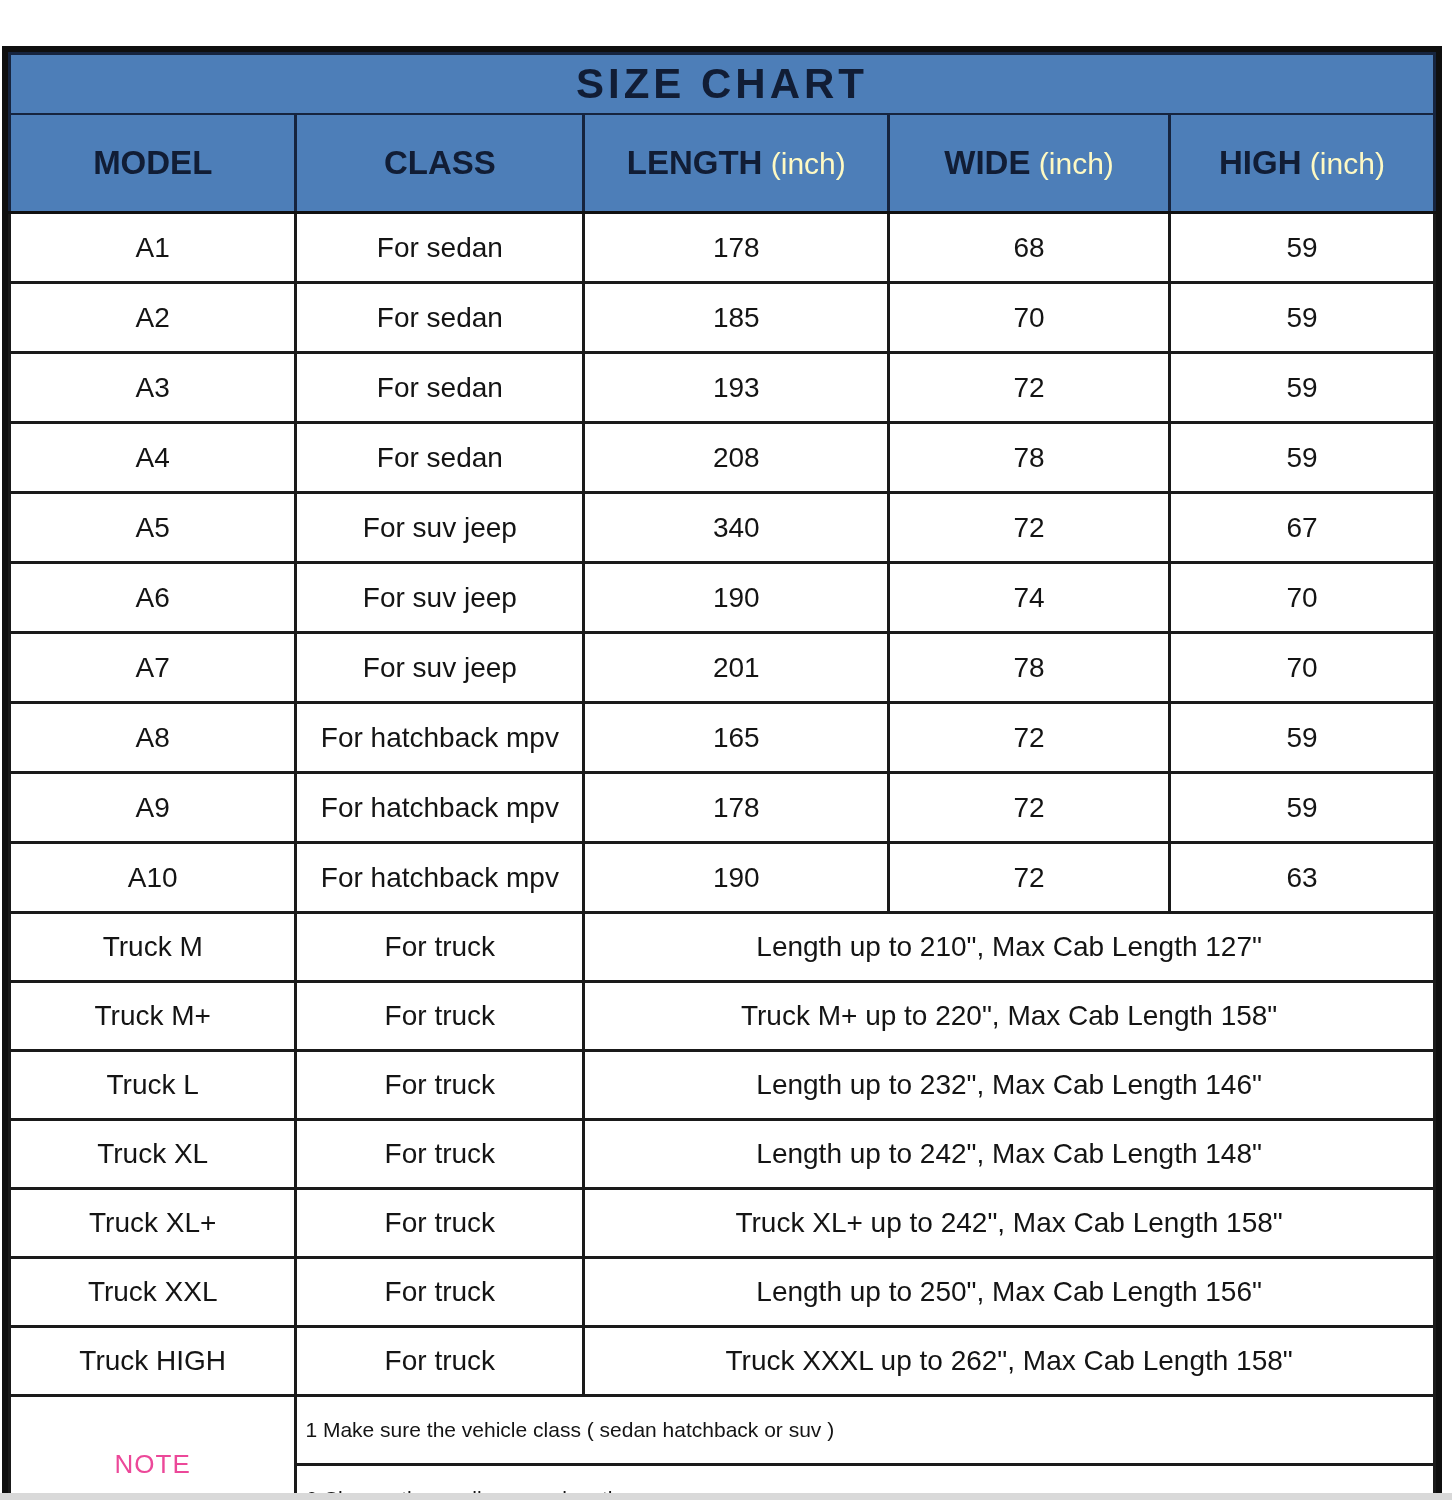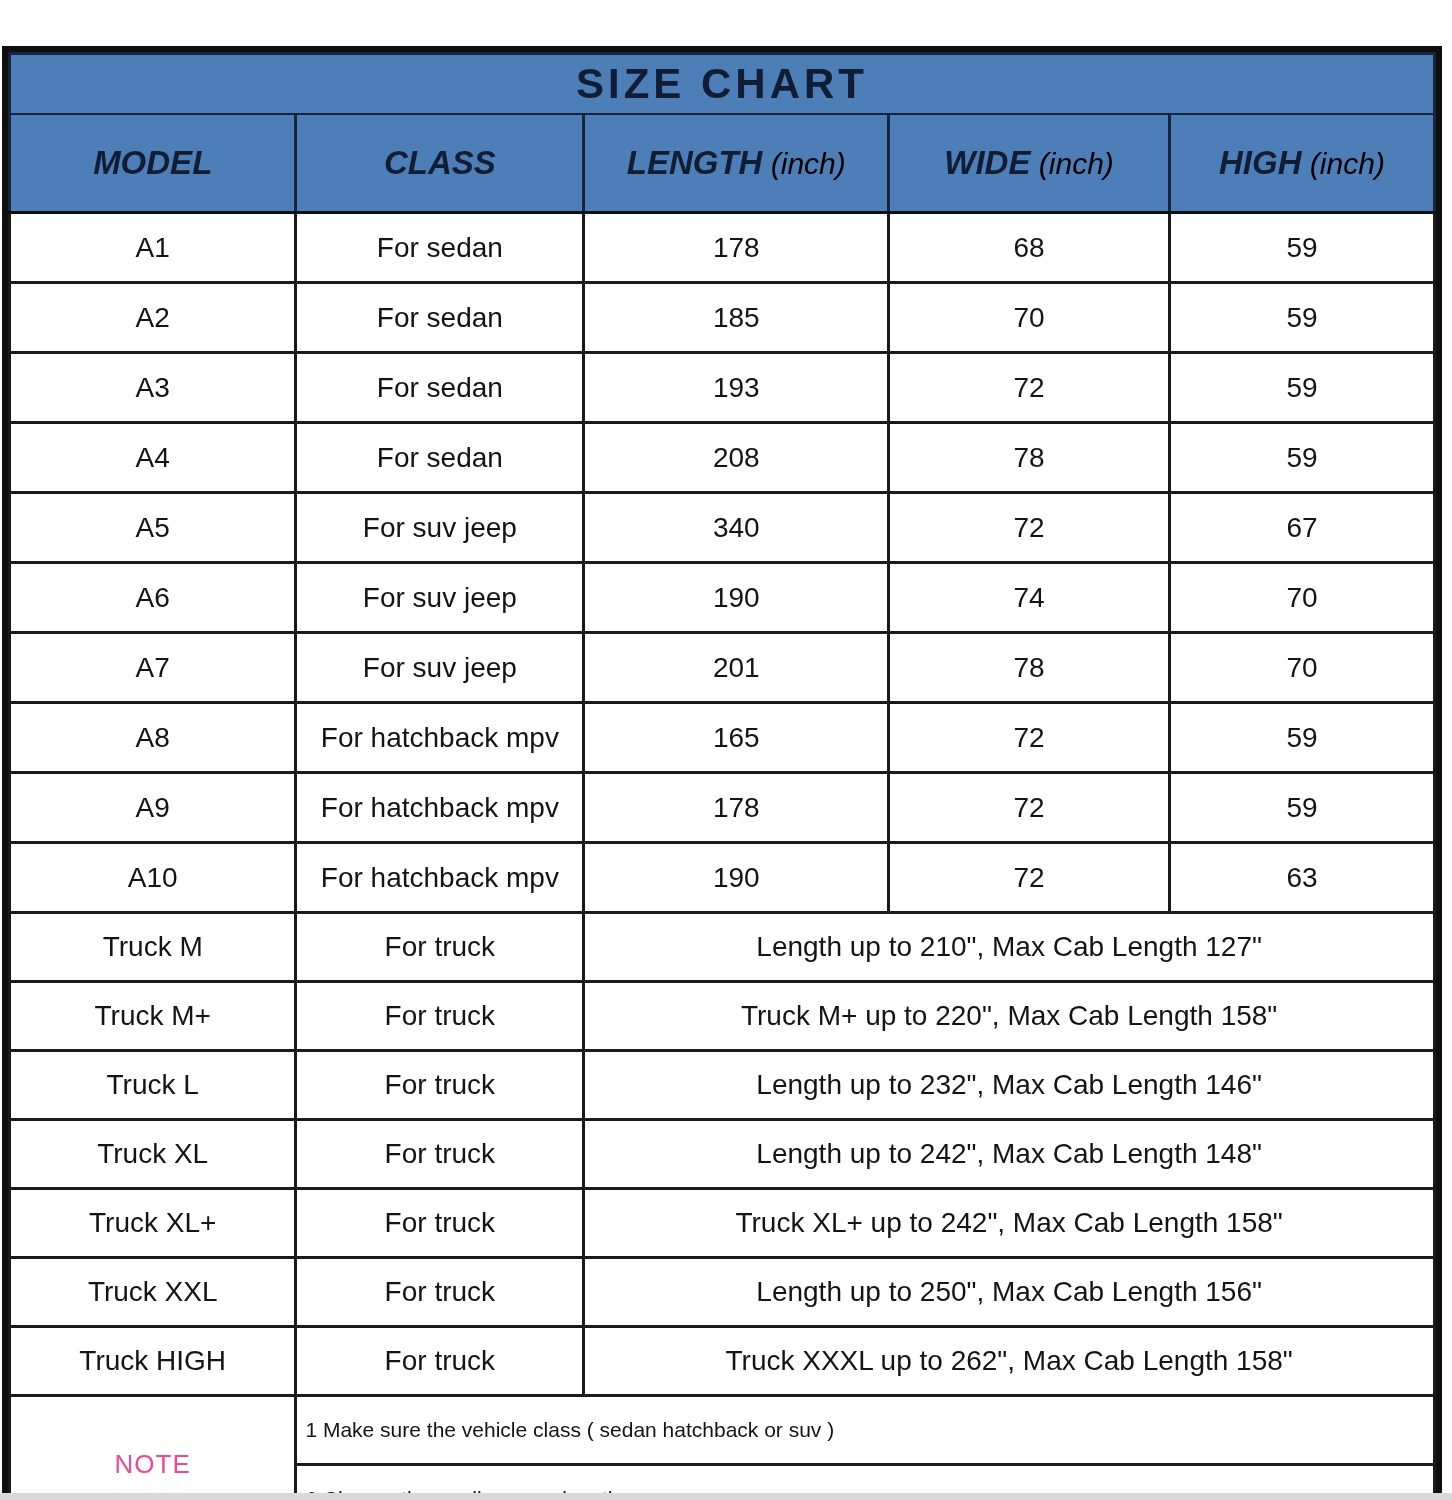--- a/index.html
+++ b/index.html
@@ -54,26 +54,25 @@
   }
   tr.head-row th {
     background: #4d7eb8;
     color: #111d35;
     font-size: 33px;
     font-weight: bold;
     height: 96px;
     border-color: #16243e;
     border-top-width: 2px;
     border-bottom-color: #101010;
-    font-style: italic;
   }
   tr.head-row .unit {
     font-weight: normal;
     font-size: 30px;
-    color: #000000;
+    color: #fef9c3;
   }
   tr.data-row  { height: 70px; }
   tr.truck-row { height: 69px; }
   tr.note-row  { height: 69px; }
   td.note-label {
     font-size: 26px;
     letter-spacing: 1px;
     color: #ec4899;
   }
   td.note-text {

